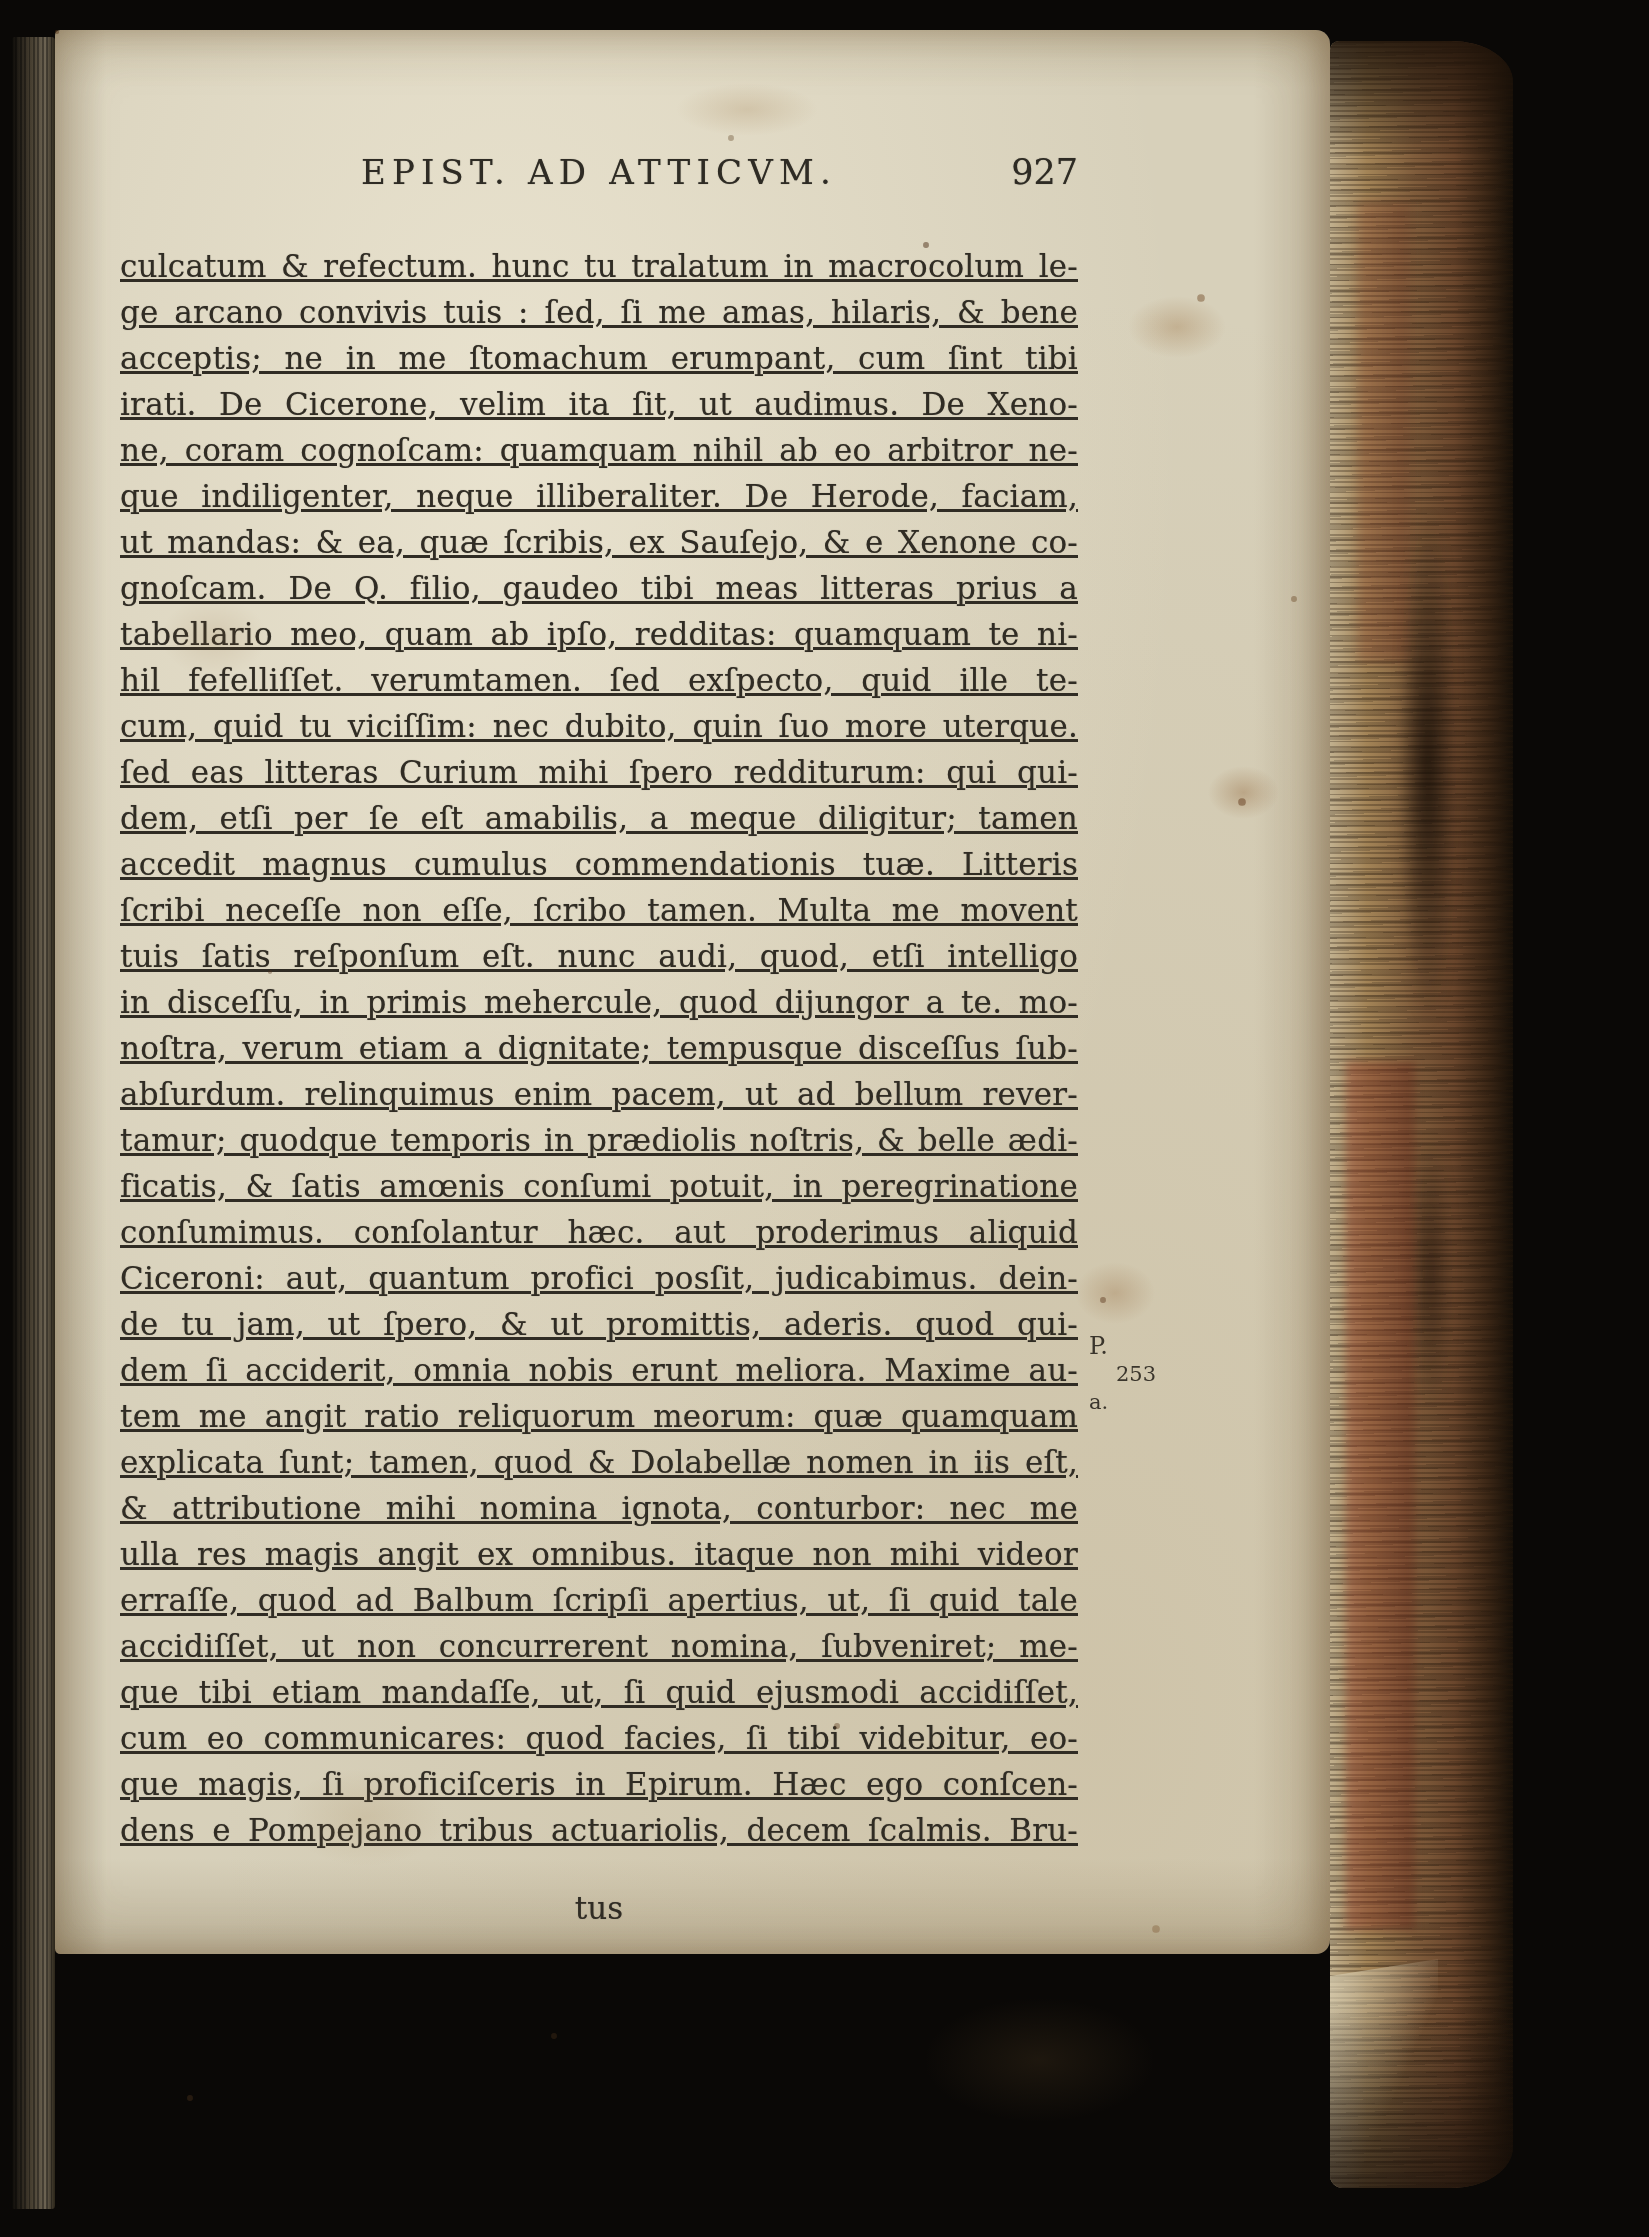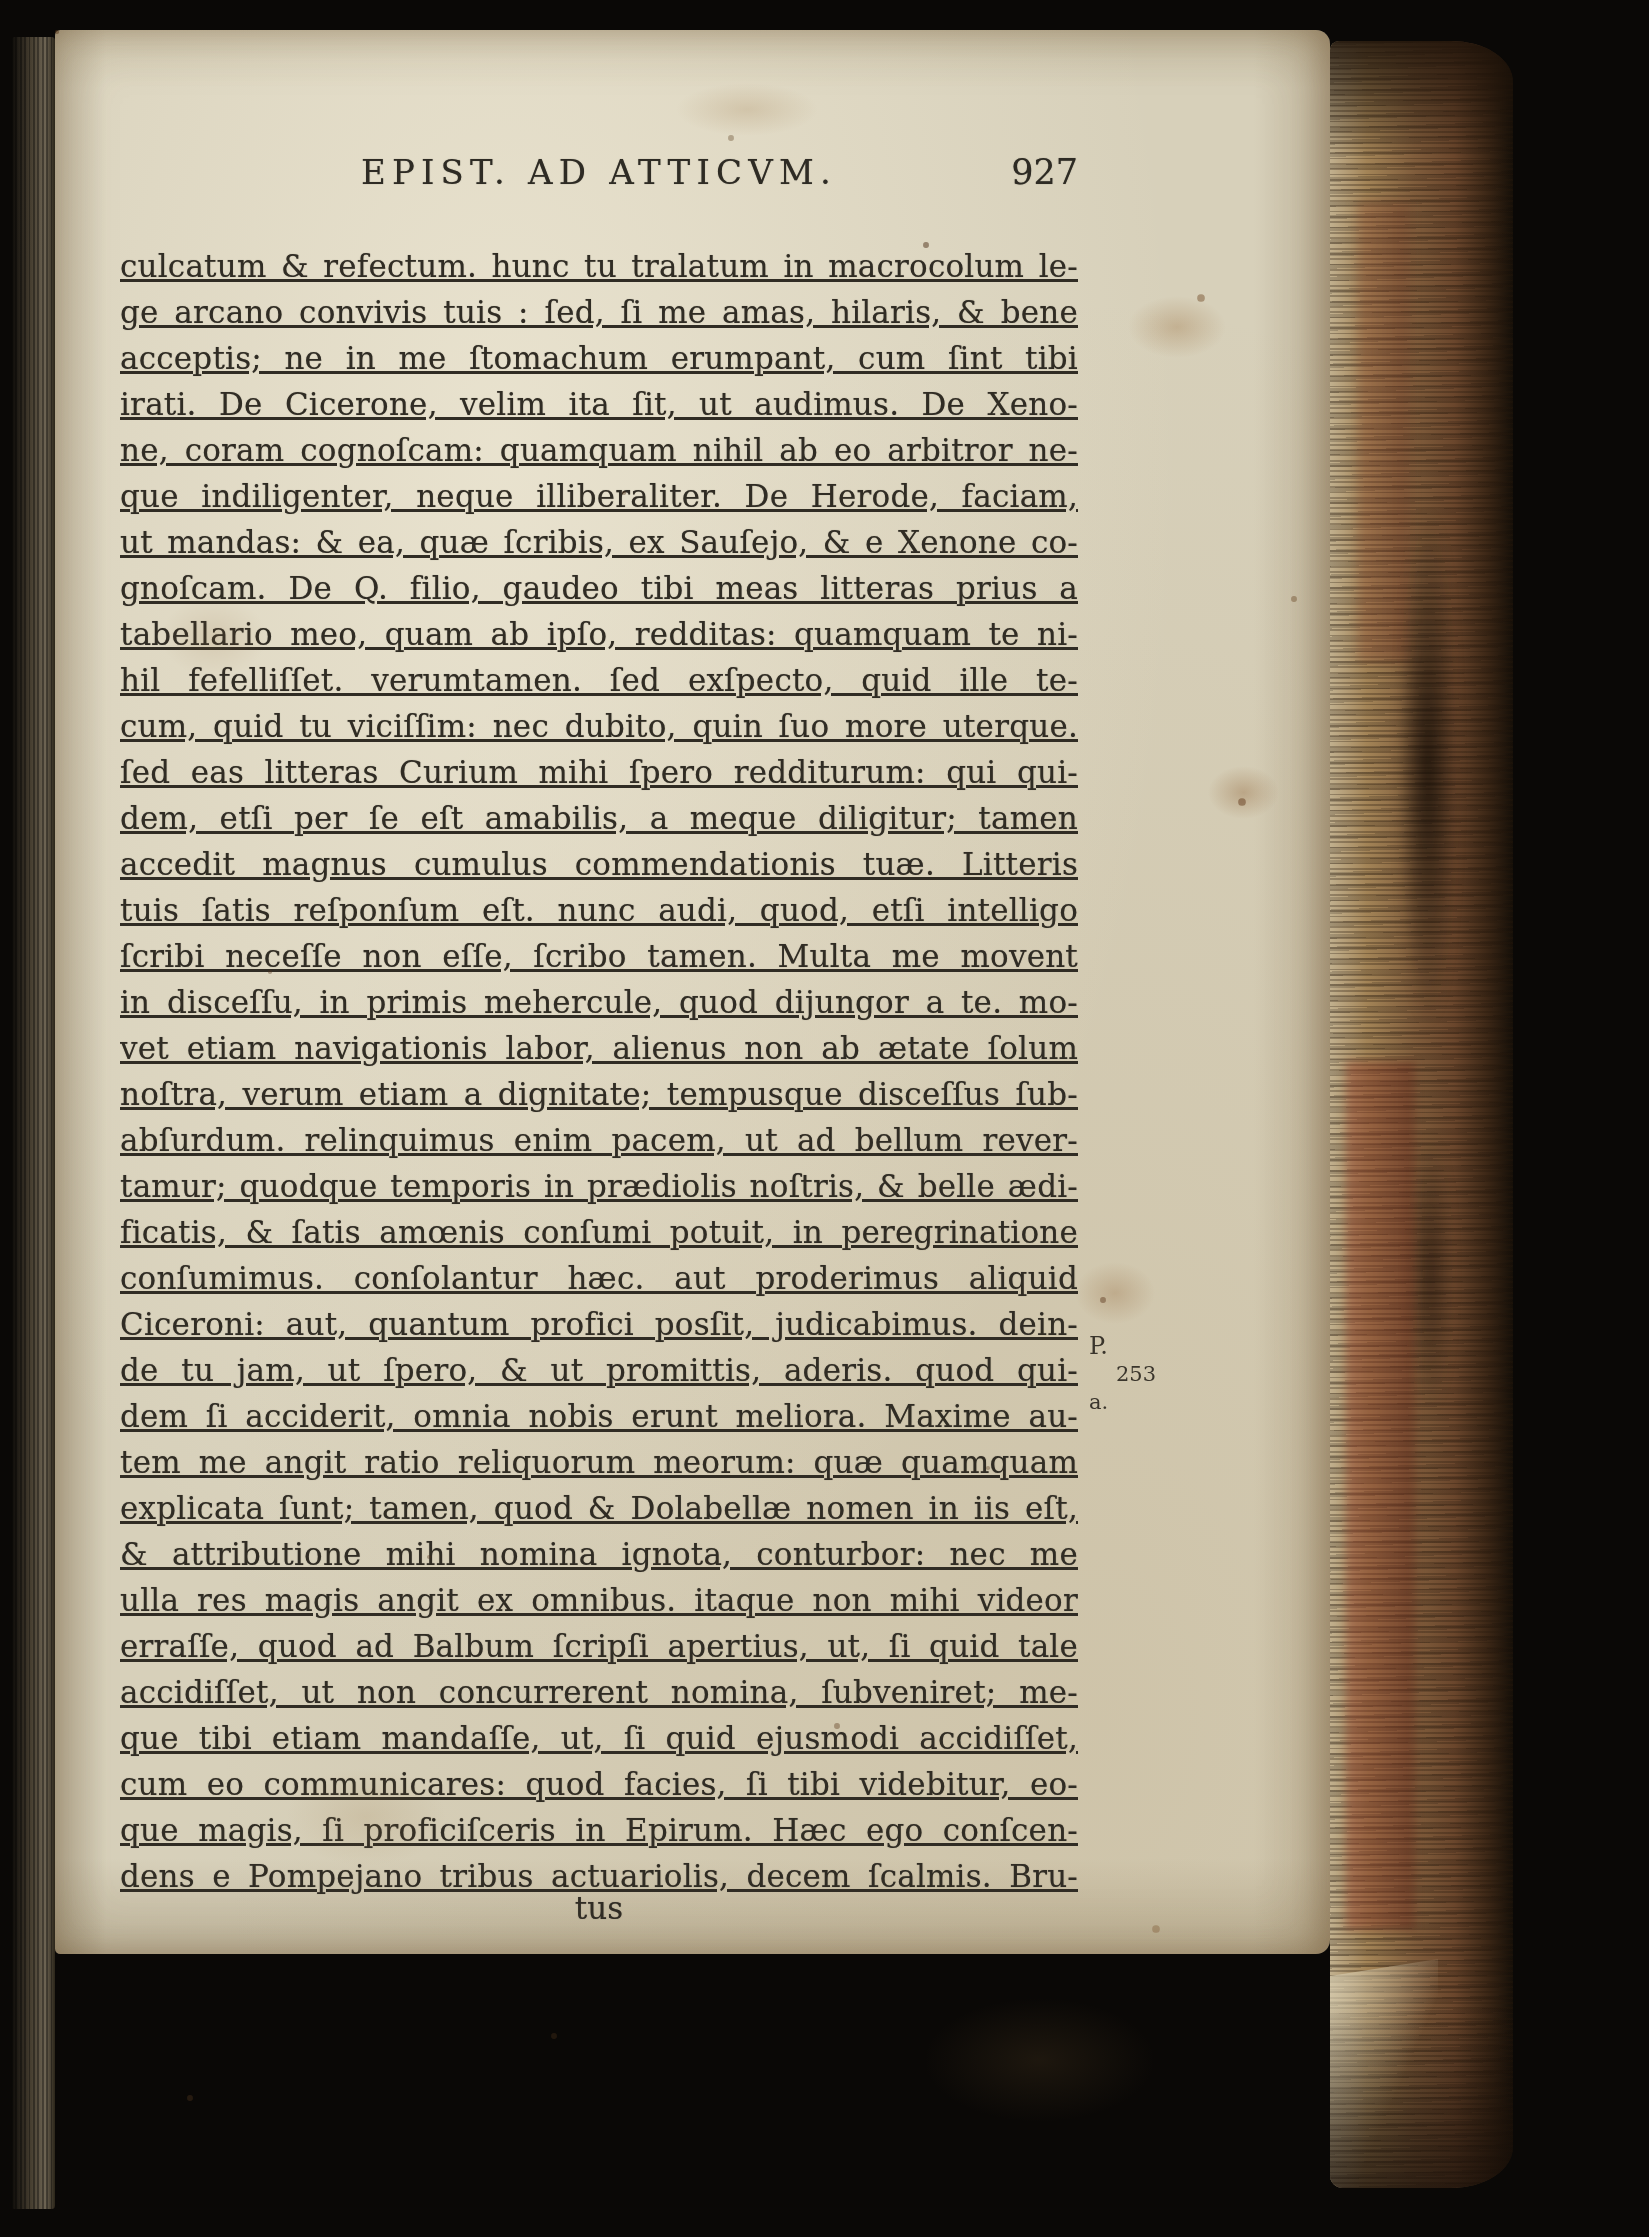--- a/index.html
+++ b/index.html
@@ -121,24 +121,23 @@
       <div class="tl">ne, coram cognoſcam: quamquam nihil ab eo arbitror ne-</div>
       <div class="tl">que indiligenter, neque illiberaliter. De Herode, faciam,</div>
       <div class="tl">ut mandas: &amp; ea, quæ ſcribis, ex Sauſejo, &amp; e Xenone co-</div>
       <div class="tl">gnoſcam. De Q. filio, gaudeo tibi meas litteras prius a</div>
       <div class="tl">tabellario meo, quam ab ipſo, redditas: quamquam te ni-</div>
       <div class="tl">hil fefelliſſet. verumtamen. ſed exſpecto, quid ille te-</div>
       <div class="tl">cum, quid tu viciſſim: nec dubito, quin ſuo more uterque.</div>
       <div class="tl">ſed eas litteras Curium mihi ſpero redditurum: qui qui-</div>
       <div class="tl">dem, etſi per ſe eſt amabilis, a meque diligitur; tamen</div>
       <div class="tl">accedit magnus cumulus commendationis tuæ. Litteris</div>
+      <div class="tl">ſcribi neceſſe non eſſe, ſcribo tamen. Multa me movent</div>
       <div class="tl">tuis ſatis reſponſum eſt. nunc audi, quod, etſi intelligo</div>
-      <div class="tl">ſcribi neceſſe non eſſe, ſcribo tamen. Multa me movent</div>
       <div class="tl">in disceſſu, in primis mehercule, quod dijungor a te. mo-</div>
-      <div class="tl">vet etiam navigationis labor, alienus non ab ætate ſolum</div>
       <div class="tl">noſtra, verum etiam a dignitate; tempusque disceſſus ſub-</div>
       <div class="tl">abſurdum. relinquimus enim pacem, ut ad bellum rever-</div>
       <div class="tl">tamur; quodque temporis in prædiolis noſtris, &amp; belle ædi-</div>
       <div class="tl">ficatis, &amp; ſatis amœnis conſumi potuit, in peregrinatione</div>
       <div class="tl">conſumimus. conſolantur hæc. aut proderimus aliquid</div>
       <div class="tl">Ciceroni: aut, quantum profici posſit, judicabimus. dein-</div>
       <div class="tl">de tu jam, ut ſpero, &amp; ut promittis, aderis. quod qui-</div>
       <div class="tl">dem ſi acciderit, omnia nobis erunt meliora. Maxime au-</div>
       <div class="tl">tem me angit ratio reliquorum meorum: quæ quamquam</div>
       <div class="tl">explicata ſunt; tamen, quod &amp; Dolabellæ nomen in iis eſt,</div>

